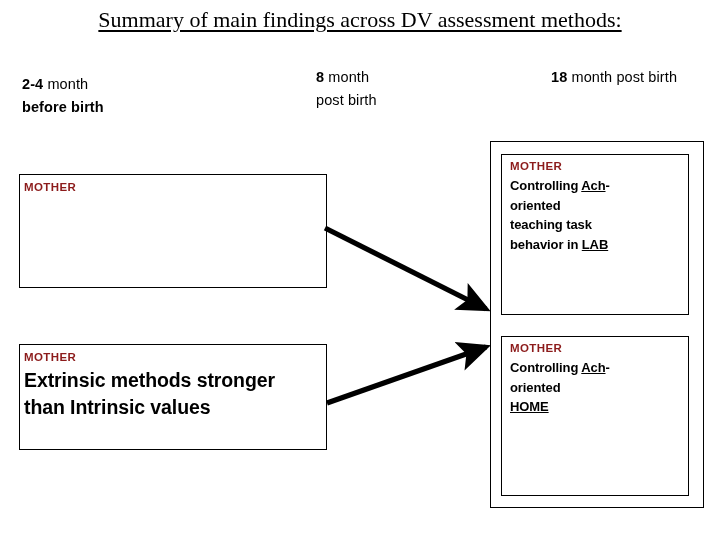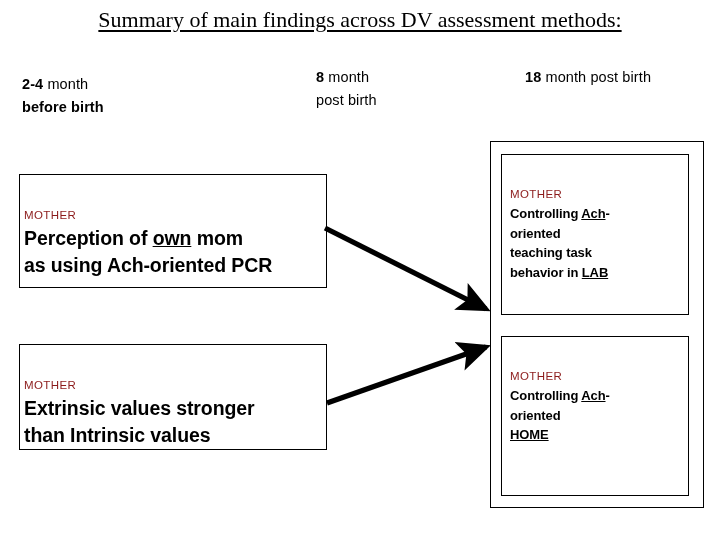--- a/index.html
+++ b/index.html
@@ -39,21 +39,21 @@
     position: absolute;
     font-size: 14.5px;
     font-weight: 400;
     line-height: 1.62;
     color: #000000;
     letter-spacing: 0.1px;
   }
   .col-head b { font-weight: 700; text-align: center; }
   #head-col1 { left: 22px;  top: 73px; }
   #head-col2 { left: 316px; top: 66px; }
-  #head-col3 { left: 525px; top: 66px; }
+  #head-col3 { left: 551px; top: 66px; }
 
   
   .left-box {
     position: absolute;
     box-sizing: border-box;
     border: 1.6px solid #000000;
     background: #ffffff;
     padding: 6px 6px 4px 4px;
   }
   #box-left-1 { left: 19px; top: 174px; width: 308px; height: 114px; }
@@ -76,26 +76,25 @@
     border: 1.3px solid #000000;
     background: #ffffff;
     padding: 5px 5px 5px 8px;
   }
   #box-right-1 { left: 501px; top: 154px; width: 188px; height: 161px; }
   #box-right-2 { left: 501px; top: 336px; width: 188px; height: 160px; }
 
   
   .mother-label {
     font-size: 11.5px;
-    font-weight: 400;
+    font-weight: 700;
     color: #8C1B1B;
     letter-spacing: 0.4px;
     line-height: 1.1;
     margin-bottom: 3px;
-    margin-top: 28px;
   }
   .box-body {
     font-size: 19px;
     font-weight: 700;
     line-height: 1.28;
     color: #000000;
     letter-spacing: -0.1px;
   }
   .box-body .u { text-decoration: underline; text-underline-offset: 1px; }
 
@@ -130,30 +129,26 @@
     <div><b>8</b><span> month</span></div>
     <div>post birth</div>
   </div>
 
   <div class="col-head" id="head-col3">
     <div><b>18</b><span> month post birth</span></div>
   </div>
 
   <div class="left-box" id="box-left-1">
     <div class="mother-label">MOTHER</div>
-    <div class="box-body">
-      <div><span>Perception  of  </span><span class="u">own</span><span> mom</span></div>
-      <div>as using Ach-oriented PCR</div>
-    </div>
   </div>
 
   <div class="left-box" id="box-left-2">
     <div class="mother-label">MOTHER</div>
     <div class="box-body">
-      <div>Extrinsic values stronger</div>
+      <div>Extrinsic methods stronger</div>
       <div>than Intrinsic values</div>
     </div>
   </div>
 
   <div id="right-outer"></div>
 
   <div class="right-box" id="box-right-1">
     <div class="mother-label">MOTHER</div>
     <div class="box-body">
       <div><span>Controlling </span><span class="u">Ach</span><span>-</span></div>

